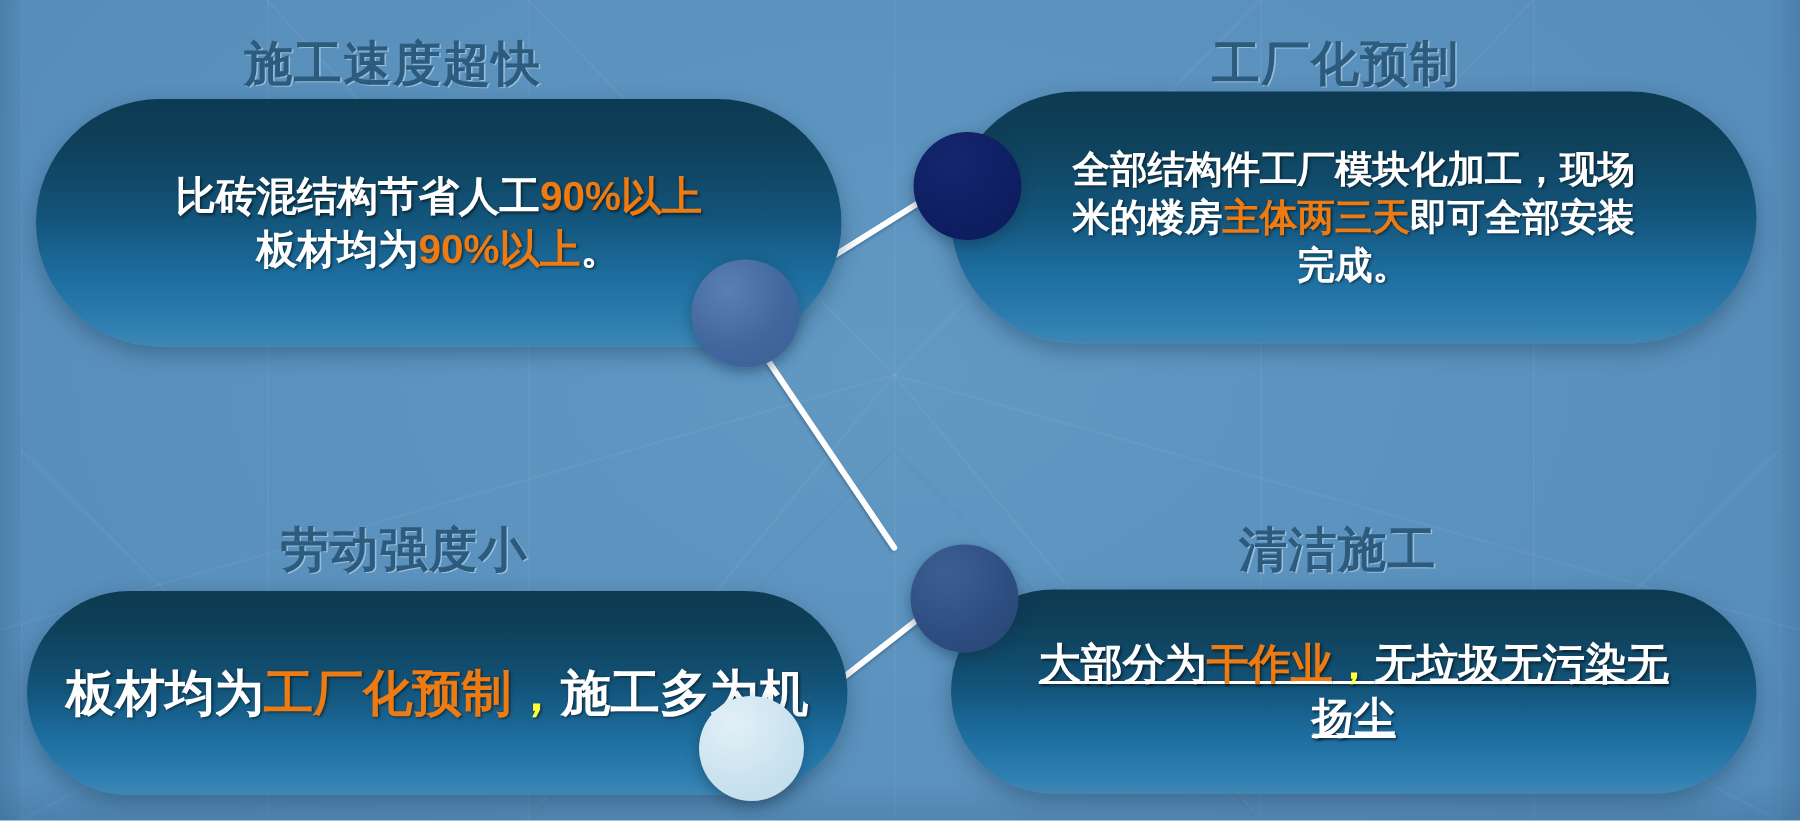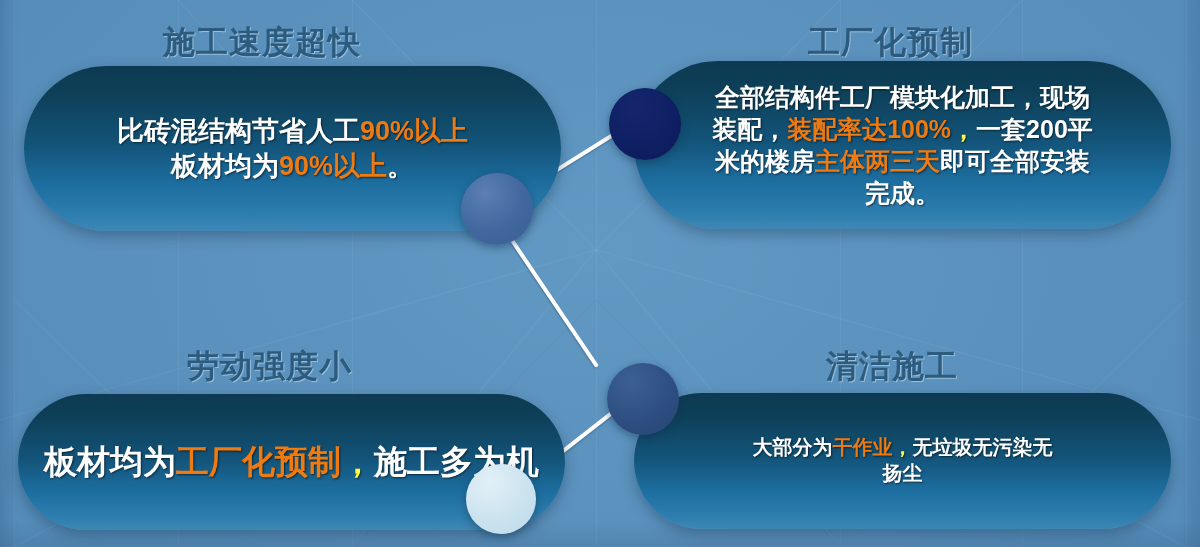--- a/index.html
+++ b/index.html
@@ -170,43 +170,40 @@
     </div>
   </div>
 
   <div class="sec-title" style="left:808px; top:21px;">工厂化预制</div>
   <div class="capsule" style="left:634px; top:61px; width:537px; height:168px;">
     <div class="capsule-text" style="font-size:25px; padding:0 14px;">
       <div>
         <span>全部结构件工厂模块化加工，现场</span>
       </div>
       <div>
-        <span>装配，</span><span class="hl">装配率达100%</span><span class="hl-comma">，</span><span>一套200平</span>
-      </div>
-      <div>
         <span>米的楼房</span><span class="hl">主体两三天</span><span>即可全部安装</span>
       </div>
       <div>
         <span>完成。</span>
       </div>
     </div>
   </div>
 
   <div class="sec-title" style="left:187px; top:345px;">劳动强度小</div>
   <div class="capsule" style="left:18px; top:394px; width:547px; height:136px;">
     <div class="capsule-text" style="font-size:33px;">
       <div>
         <span>板材均为</span><span class="hl">工厂化预制</span><span class="hl-comma">，</span><span>施工多为机</span>
       </div>
     </div>
   </div>
 
   <div class="sec-title" style="left:826px; top:345px;">清洁施工</div>
   <div class="capsule" style="left:634px; top:393px; width:537px; height:136px;">
-    <div class="capsule-text" style="font-size:20px;">
+    <div class="capsule-text" style="font-size:28px;text-decoration:underline;">
       <div>
         <span>大部分为</span><span class="hl">干作业</span><span class="hl-comma">，</span><span>无垃圾无污染无</span>
       </div>
       <div>
         <span>扬尘</span>
       </div>
     </div>
   </div>
 
   <div class="node node-navy" style="left:609px; top:88px; width:72px; height:72px;"></div>

